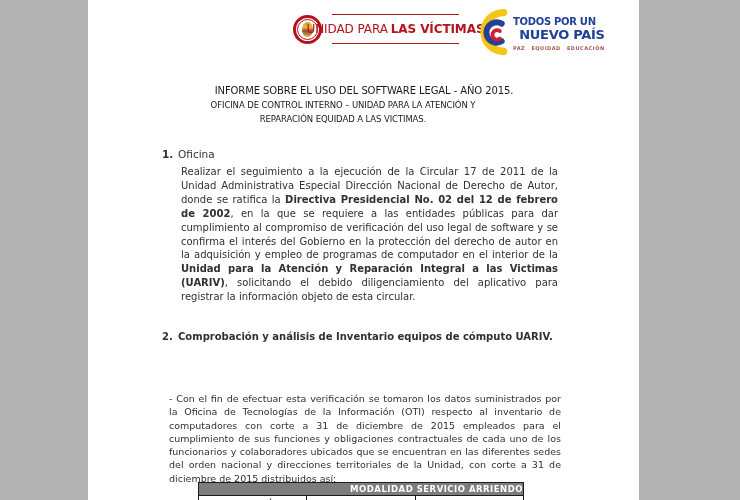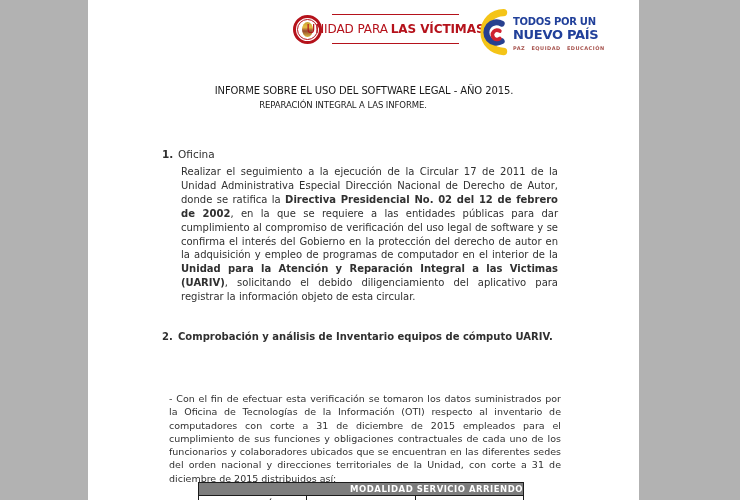--- a/index.html
+++ b/index.html
@@ -26,21 +26,21 @@
 
   .logo-right { position:absolute; left:385px; top:7px; width:235px; height:54px; }
   .swoosh { position:absolute; left:0; top:0; }
   .sw-y { stroke:var(--swoosh-yellow,#f4c418); }
   .sw-b { stroke:var(--swoosh-blue,#27408f); }
   .sw-r { stroke:var(--swoosh-red,#cf2030); }
   .np-text { position:absolute; left:40px; top:9px; white-space:nowrap; }
   .np1 { font-size:10px; font-weight:bold; letter-spacing:-0.3px; line-height:12px;
          color:var(--logo-blue,#21409a); }
   .np2 { font-size:13px; font-weight:bold; letter-spacing:-0.3px; line-height:14px;
-         color:var(--logo-blue,#21409a); }
+         color:var(--logo-blue,#21409a);text-align:right; }
   .np3 { font-size:5px; letter-spacing:0.5px; word-spacing:4px; margin-top:3px;
          color:var(--tagline-red,#a85550); font-weight:bold; }
 
   
   .title { position:absolute; left:35px; top:84px; width:440px; text-align:center;
            color:#1a1a1a; font-weight:normal; }
   .t1 { font-size:10px; line-height:14px; position:relative; left:21px; letter-spacing:-0.1px; }
   .t2 { font-size:8.5px; line-height:14px; letter-spacing:-0.1px; }
 
   
@@ -91,21 +91,22 @@
       </svg>
       <div class="np-text">
         <div class="np1">TODOS POR UN</div>
         <div class="np2">NUEVO PAÍS</div>
         <div class="np3">PAZ EQUIDAD EDUCACIÓN</div>
       </div>
     </div>
 
     <div class="title">
       <div class="t1">INFORME SOBRE EL USO DEL SOFTWARE LEGAL - AÑO 2015.</div>
-      <div class="t2">REPARACIÓN INTEGRAL A LAS INFORME.</div>
+      <div class="t2">OFICINA DE CONTROL INTERNO – UNIDAD PARA LA ATENCIÓN Y</div>
+      <div class="t2">REPARACIÓN EQUIDAD A LAS VICTIMAS.</div>
     </div>
 
     <div class="sec-head sec1">
       <span class="num">1.</span>
       <span>Oficina</span>
     </div>
     <p class="p1"><span>Realizar el seguimiento a la ejecución de la Circular 17 de 2011 de la Unidad Administrativa Especial Dirección Nacional de Derecho de Autor, donde se ratifica la </span><span class="b">Directiva Presidencial No. 02 del 12 de febrero de 2002</span><span>, en la que se requiere a las entidades públicas para dar cumplimiento al compromiso de verificación del uso legal de software y se confirma el interés del Gobierno en la protección del derecho de autor en la adquisición y empleo de programas de computador en el interior de la </span><span class="b">Unidad para la Atención y Reparación Integral a las Victimas (UARIV)</span><span>, solicitando el debido diligenciamiento del aplicativo para registrar la información objeto de esta circular.</span></p>
 
     <div class="sec-head sec2">
       <span class="num">2.</span>

